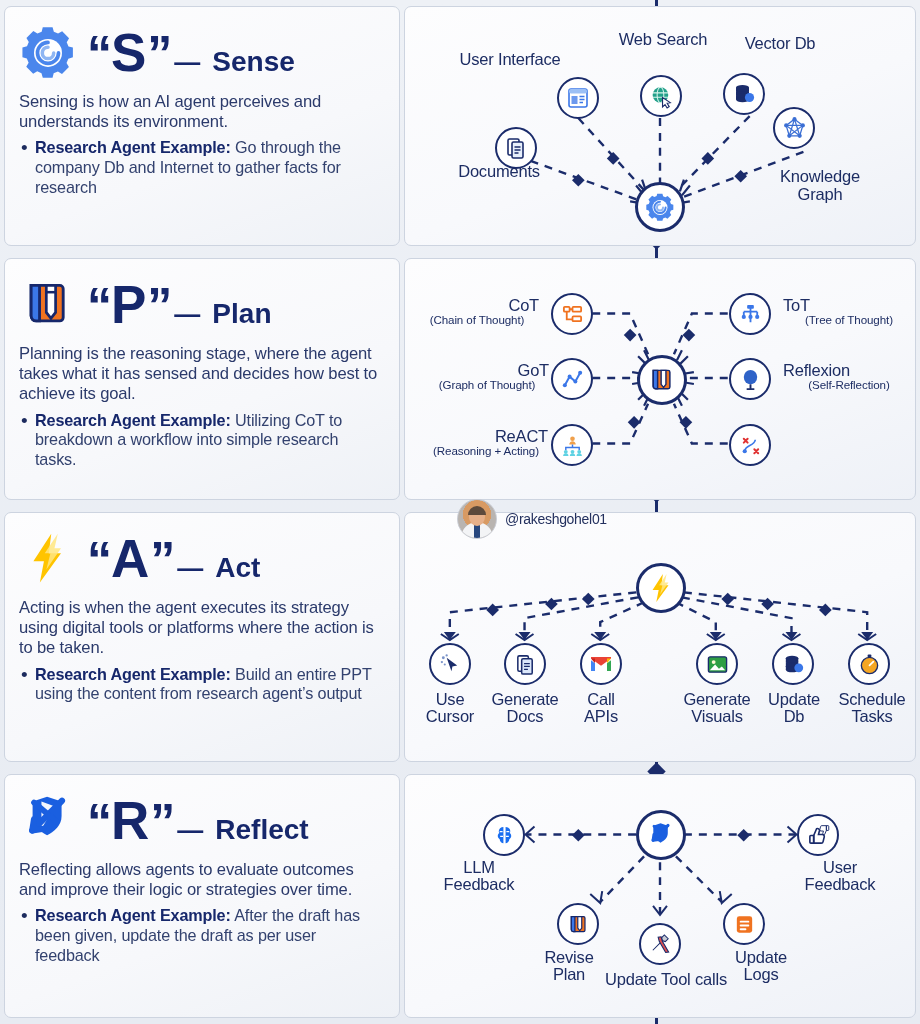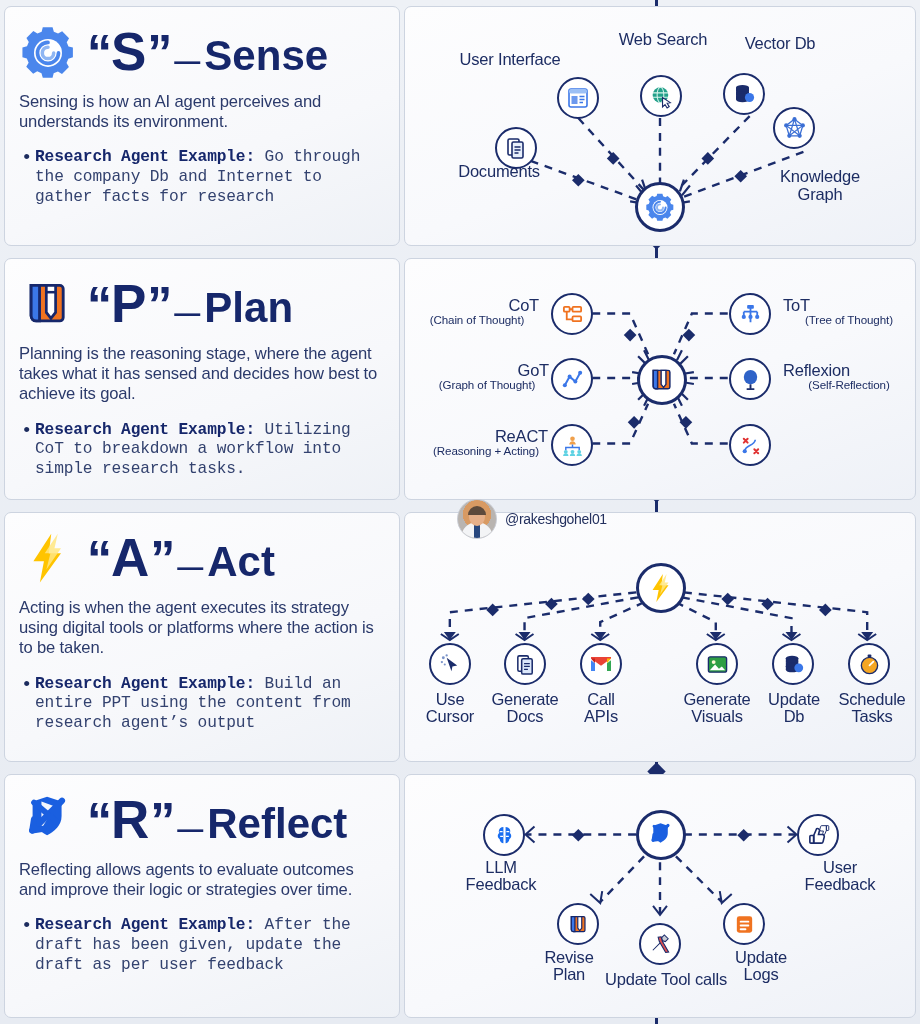--- a/index.html
+++ b/index.html
@@ -44,27 +44,27 @@
   
   .head { display: flex; align-items: center; gap: 10px; height: 62px; }
   .head .glyph { width: 58px; height: 58px; flex: 0 0 58px; display:flex; align-items:center; justify-content:center; }
   .title {
     color: #16276b;
     display: flex; align-items: baseline; white-space: nowrap;
   }
   .title .q { font-size: 50px; font-weight: 700; line-height: 1; letter-spacing: -2px; }
   .title .ltr { font-size: 53px; font-weight: 700; line-height: 1; padding: 0 1px; }
   .title .dash { font-size: 26px; font-weight: 600; padding: 0 4px; }
-  .title .word { font-size: 42px; font-weight: 700; }
+  .title .word { font-size: 28px; font-weight: 700; margin-left: 8px; }
 
   .desc {
     color: #2b3a6b; font-size: 16.6px; line-height: 1.22;
     margin-top: 9px; letter-spacing: -0.15px;
   }
-  .bullet-wrap { margin-top: 16px; padding-left: 16px; font-family: Liberation Mono, monospace; }
+  .bullet-wrap { margin-top: 6px; padding-left: 16px; }
   .bullet {
     position: relative; color: #33426f; font-size: 16.2px; line-height: 1.21;
     letter-spacing: -0.15px;
   }
   .bullet:before {
     content: "\2022"; position: absolute; left: -14px; top: -1px;
     font-size: 19px; color: #1c2b5e;
   }
   .bullet b { color: #16276b; font-weight: 700; }
 
@@ -594,21 +594,21 @@
         <div class="node sm" style="left:78px;top:39px">
           <svg width="23" height="23" viewBox="0 0 24 24">
             <path d="M11 3c-3 0-5 2-5 4.5 0 .8.2 1.4.6 2C5.6 10.2 5 11.3 5 12.6c0 1.4.8 2.6 2 3.2 0 2.3 1.8 4.2 4 4.2z" fill="#1a6ef0"></path>
             <path d="M13 3c3 0 5 2 5 4.5 0 .8-.2 1.4-.6 2 1 .7 1.6 1.8 1.6 3.1 0 1.4-.8 2.6-2 3.2 0 2.3-1.8 4.2-4 4.2z" fill="#1a6ef0"></path>
             <path d="M12 3v17" stroke="#ffffff" stroke-width="1.6"></path>
             <g stroke="#ffffff" stroke-width="1.3">
                 <path d="M7 8h3M14 8h3M7.5 13h3M13.5 13h3"></path>
               </g>
           </svg>
         </div>
-        <div class="lbl" style="left:30px;top:84px;width:132px;white-space:pre-line">LLM
+        <div class="lbl" style="left:8px;top:84px;width:132px;white-space:pre-line">LLM
 Feedback</div>
 
         <div class="node sm" style="left:392px;top:39px">
           <svg width="23" height="23" viewBox="0 0 24 24">
             <g fill="none" stroke="#1b2c6b" stroke-width="1.7">
               <path d="M4 12h3v8H4a1 1 0 0 1-1-1v-6a1 1 0 0 1 1-1z"></path>
               <path d="M7 12l3-7a2 2 0 0 1 3 2l-1 4h4a2 2 0 0 1 2 2.4l-1.2 5A2 2 0 0 1 14.8 20H7z"></path>
             </g>
             <g fill="none" stroke="#1b2c6b" stroke-width="1.6" transform="rotate(180 16 8) translate(0,0) scale(0.62) translate(12,3)">
               <path d="M4 12h3v8H4a1 1 0 0 1-1-1v-6a1 1 0 0 1 1-1z"></path>

